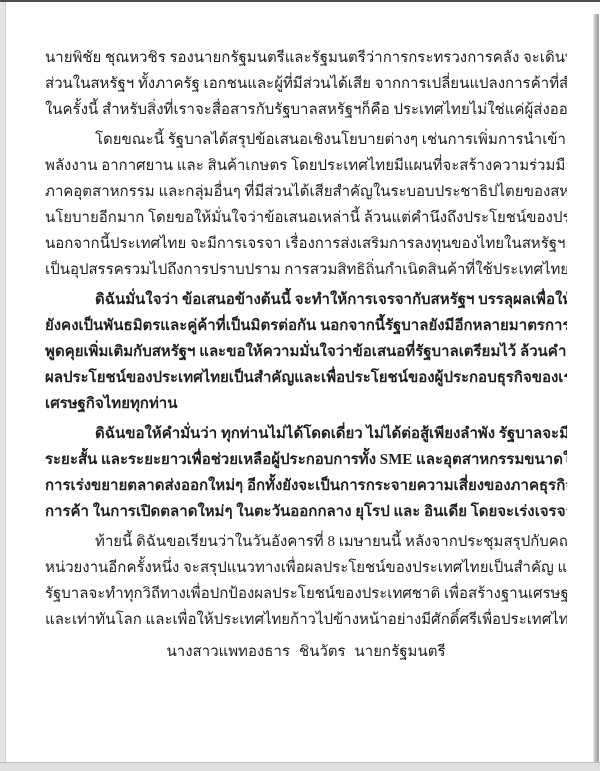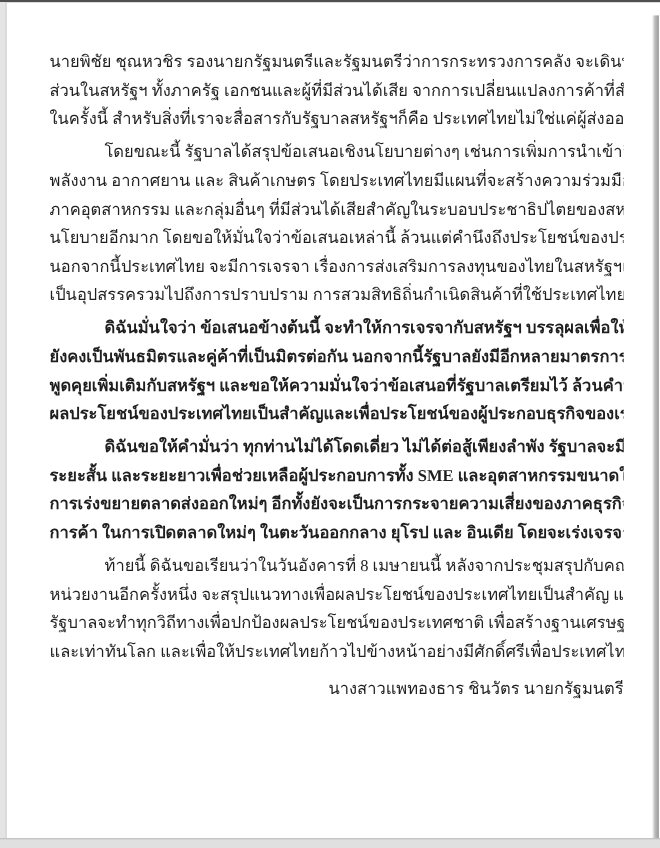--- a/index.html
+++ b/index.html
@@ -36,24 +36,25 @@
     font-weight: bold;
   }
   .line {
     white-space: nowrap;
     overflow: hidden;
   }
   .line.indent {
     text-indent: 50px;
   }
   .signature {
-    text-align: right;
+    text-align: center;
     margin-top: 8px;
     white-space: nowrap;
     overflow: hidden;
+    font-family: Liberation Mono, monospace;
   }
   
   .edge-top {
     position: absolute;
     top: 0; left: 0; right: 0;
     height: 2px;
     background: var(--edge-top, #4f4f4f);
   }
   .edge-left {
     position: absolute;
@@ -96,20 +97,21 @@
           <div class="line">ภาคอุตสาหกรรม และกลุ่มอื่นๆ ที่มีส่วนได้เสียสำคัญในระบอบประชาธิปไตยของสหรัฐฯ ซึ่งมีรายละเอียดใน</div>
           <div class="line">นโยบายอีกมาก โดยขอให้มั่นใจว่าข้อเสนอเหล่านี้ ล้วนแต่คำนึงถึงประโยชน์ของประเทศไทยเหนือสิ่งอื่นใด</div>
           <div class="line">นอกจากนี้ประเทศไทย จะมีการเจรจา เรื่องการส่งเสริมการลงทุนของไทยในสหรัฐฯและลดเงื่อนไขการนำเข้าที่</div>
           <div class="line">เป็นอุปสรรครวมไปถึงการปราบปราม การสวมสิทธิถิ่นกำเนิดสินค้าที่ใช้ประเทศไทยเป็นทางผ่านไปยังสหรัฐฯ</div>
         </div>
         <div class="paragraph bold">
           <div class="line indent">ดิฉันมั่นใจว่า ข้อเสนอข้างต้นนี้ จะทำให้การเจรจากับสหรัฐฯ บรรลุผลเพื่อให้ประเทศไทยและสหรัฐ</div>
           <div class="line">ยังคงเป็นพันธมิตรและคู่ค้าที่เป็นมิตรต่อกัน นอกจากนี้รัฐบาลยังมีอีกหลายมาตรการที่พร้อมจะรับฟังและ</div>
           <div class="line">พูดคุยเพิ่มเติมกับสหรัฐฯ และขอให้ความมั่นใจว่าข้อเสนอที่รัฐบาลเตรียมไว้ ล้วนคำนึงถึงประชาชนและ</div>
           <div class="line">ผลประโยชน์ของประเทศไทยเป็นสำคัญและเพื่อประโยชน์ของผู้ประกอบธุรกิจของเราและคนที่อยู่ในระบบ</div>
+          <div class="line">เศรษฐกิจไทยทุกท่าน</div>
         </div>
         <div class="paragraph bold">
           <div class="line indent">ดิฉันขอให้คำมั่นว่า ทุกท่านไม่ได้โดดเดี่ยว ไม่ได้ต่อสู้เพียงลำพัง รัฐบาลจะมีมาตรการเยียวยาเร่งด่วนใน</div>
           <div class="line">ระยะสั้น และระยะยาวเพื่อช่วยเหลือผู้ประกอบการทั้ง SME และอุตสาหกรรมขนาดใหญ่ที่ได้รับผลกระทบ โดย</div>
           <div class="line">การเร่งขยายตลาดส่งออกใหม่ๆ อีกทั้งยังจะเป็นการกระจายความเสี่ยงของภาคธุรกิจไทย ที่เรามุ่งมั่นที่จะเจรจา</div>
           <div class="line">การค้า ในการเปิดตลาดใหม่ๆ ในตะวันออกกลาง ยุโรป และ อินเดีย โดยจะเร่งเจรจาการค้า FTA ให้เร็วยิ่งขึ้น</div>
         </div>
         <div class="paragraph">
           <div class="line indent">ท้ายนี้ ดิฉันขอเรียนว่าในวันอังคารที่ 8 เมษายนนี้ หลังจากประชุมสรุปกับคณะกรรมการและทุก</div>
           <div class="line">หน่วยงานอีกครั้งหนึ่ง จะสรุปแนวทางเพื่อผลประโยชน์ของประเทศไทยเป็นสำคัญ และขอเรียนย้ำอีกครั้ง ว่า</div>

